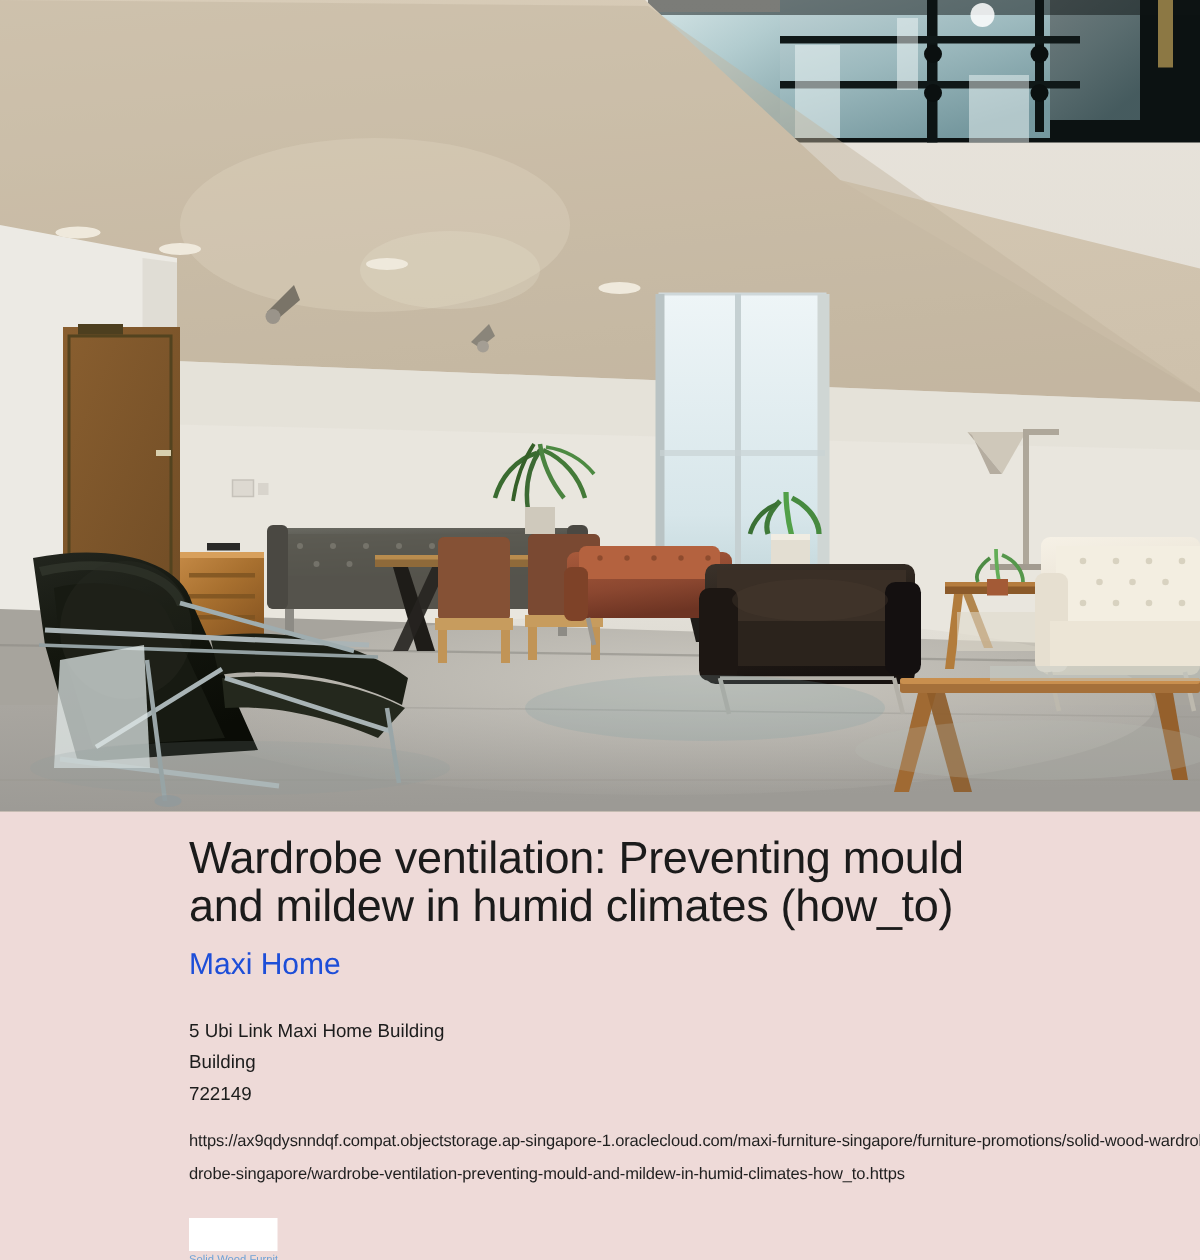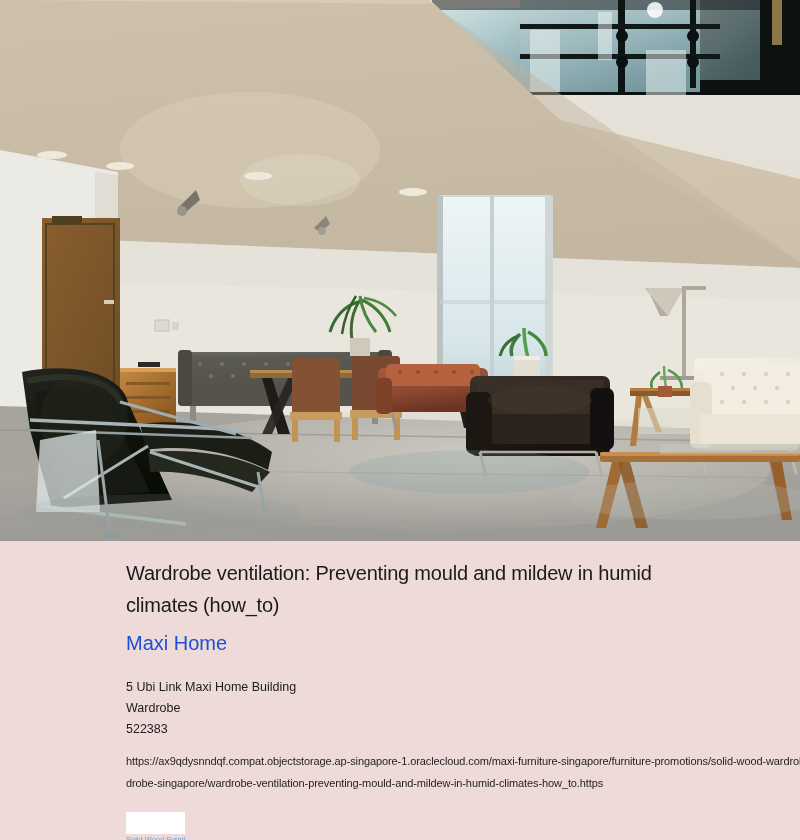--- a/index.html
+++ b/index.html
@@ -43,21 +43,21 @@
   
   .content {
     position: absolute;
     left: 0;
     top: 541px;
     width: 800px;
   }
   .title {
     margin: 0;
     padding: 16px 120px 0 126px;
-    font-size: 20px;
+    font-size: 30px;
     line-height: 32px;
     font-weight: 400;
     letter-spacing: -0.2px;
     color: #1b1b1b;
     font-family: "Liberation Sans", sans-serif;
   }
   .subtitle {
     margin: 0;
     padding: 10px 0 0 126px;
     font-size: 20px;
@@ -444,22 +444,22 @@
   </div>
 
   <div class="content">
 
     <h1 class="title">Wardrobe ventilation: Preventing mould and mildew in humid climates (how_to)</h1>
 
     <h2 class="subtitle">Maxi Home</h2>
 
     <ul class="contact">
       <li>5 Ubi Link Maxi Home Building</li>
-      <li>Wardrobe</li>
-      <li>522383</li>
+      <li>Building</li>
+      <li>722149</li>
     </ul>
 
     <div class="url-block">
       <div class="url-line">https://ax9qdysnndqf.compat.objectstorage.ap-singapore-1.oraclecloud.com/maxi-furniture-singapore/furniture-promotions/solid-wood-wardrobe-singapore/</div>
       <div class="url-line">drobe-singapore/wardrobe-ventilation-preventing-mould-and-mildew-in-humid-climates-how_to.https</div>
     </div>
   </div>
 
   <div class="card-strip">
     <a class="thumb-card"></a>

